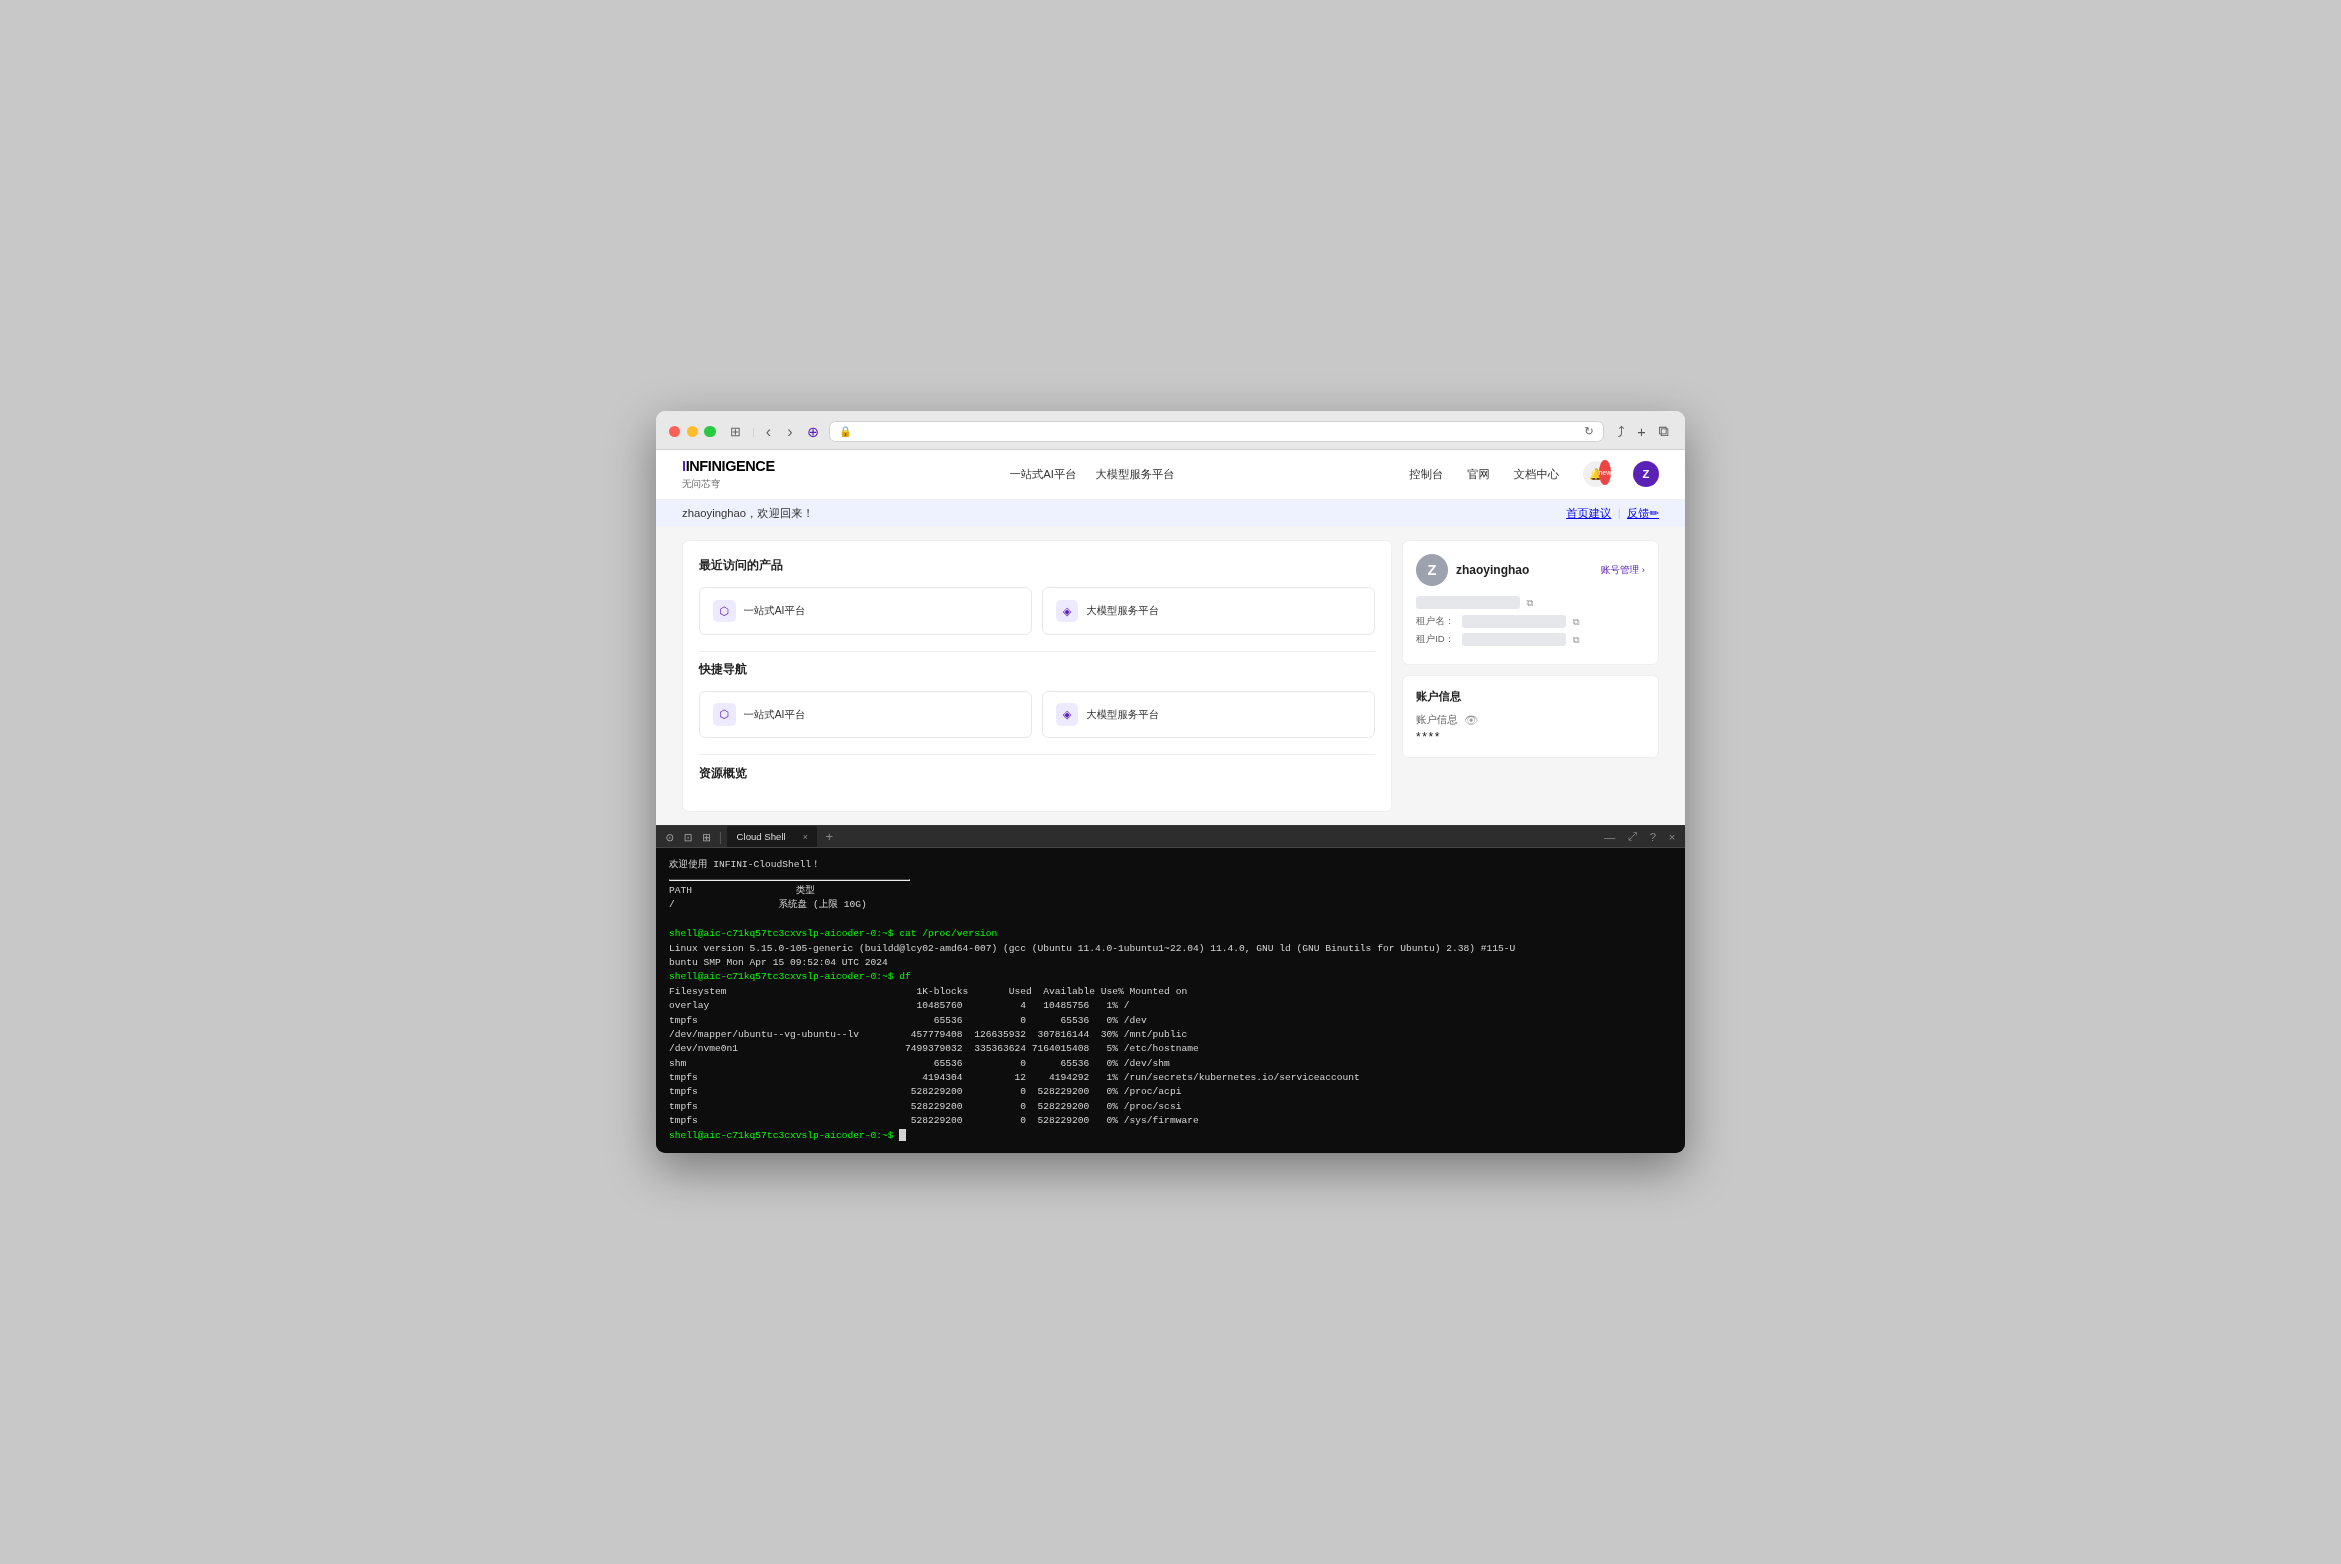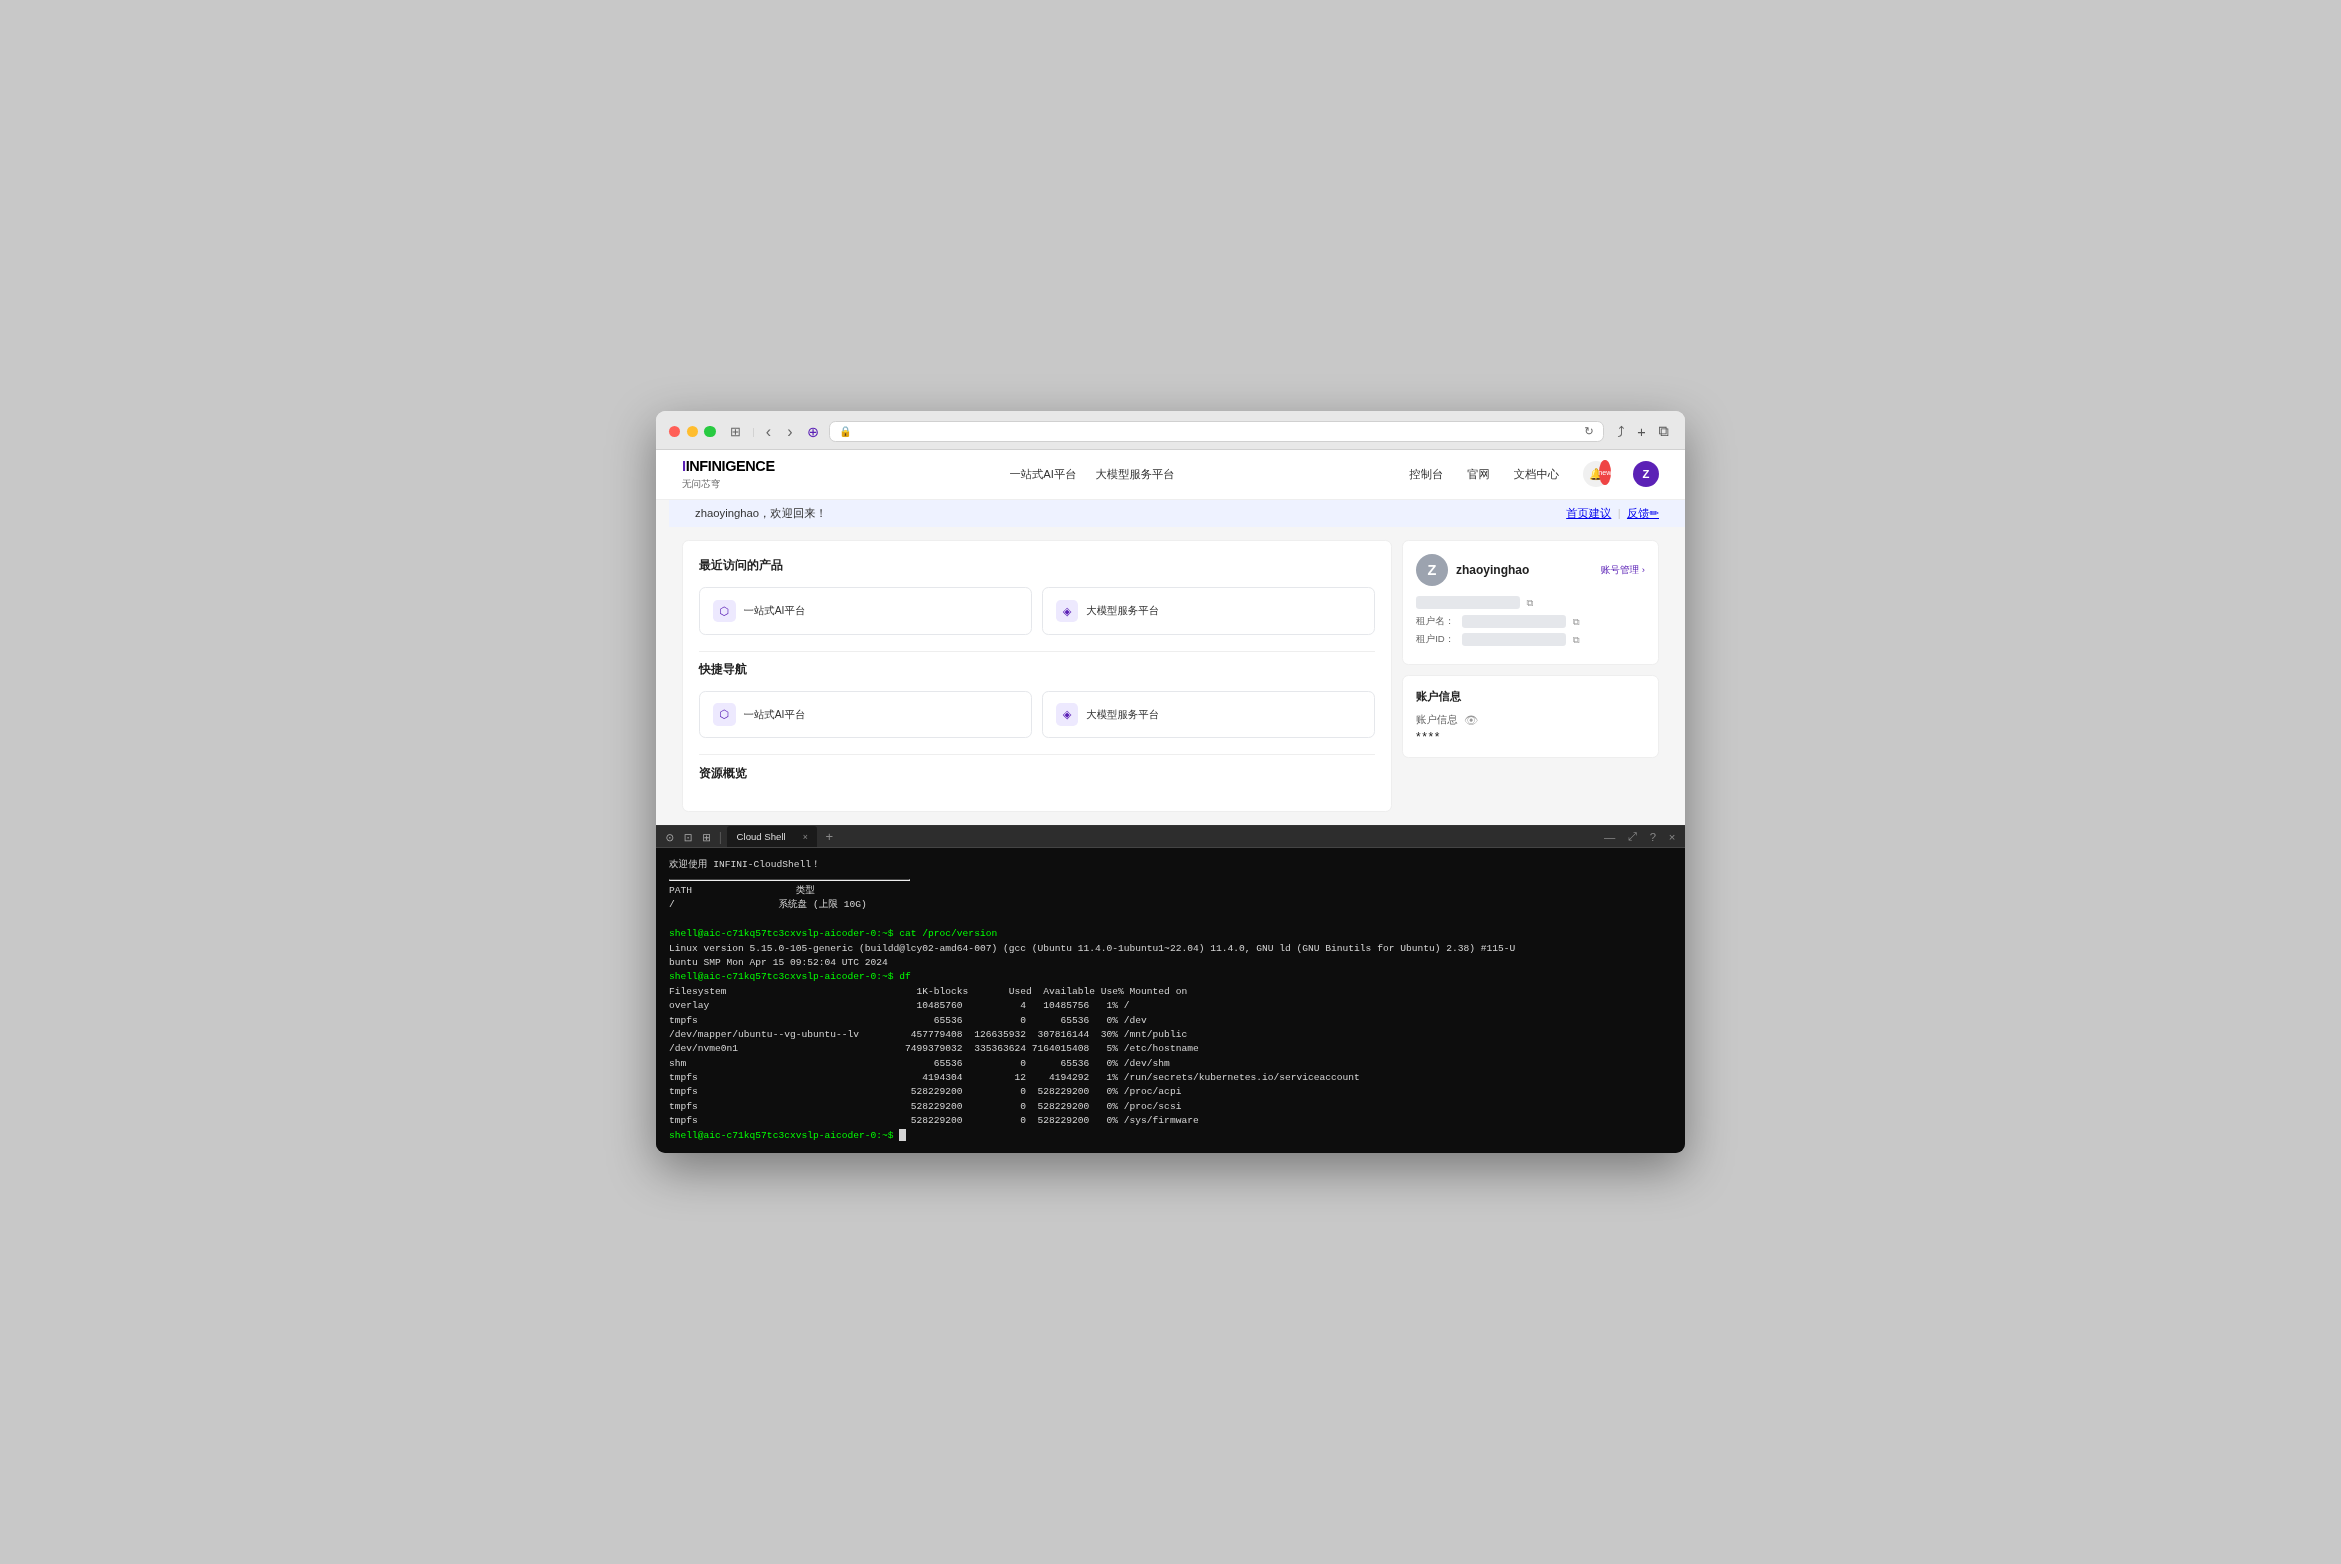--- a/index.html
+++ b/index.html
@@ -169,21 +169,20 @@
       cursor: pointer;
     }
     .welcome-banner {
       background: #eef2ff;
       padding: 6.4px 26px;
       display: flex;
       justify-content: space-between;
       align-items: flex-start;
       font-size: 11.3px;
       color: #333;
-      margin-left: 13px;
     }
     .main-content {
       display: flex;
       gap: 10px;
       padding: 13px 26px;
     }
     .content-left {
       flex: 1;
       background: white;
       border-radius: 6.4px;

